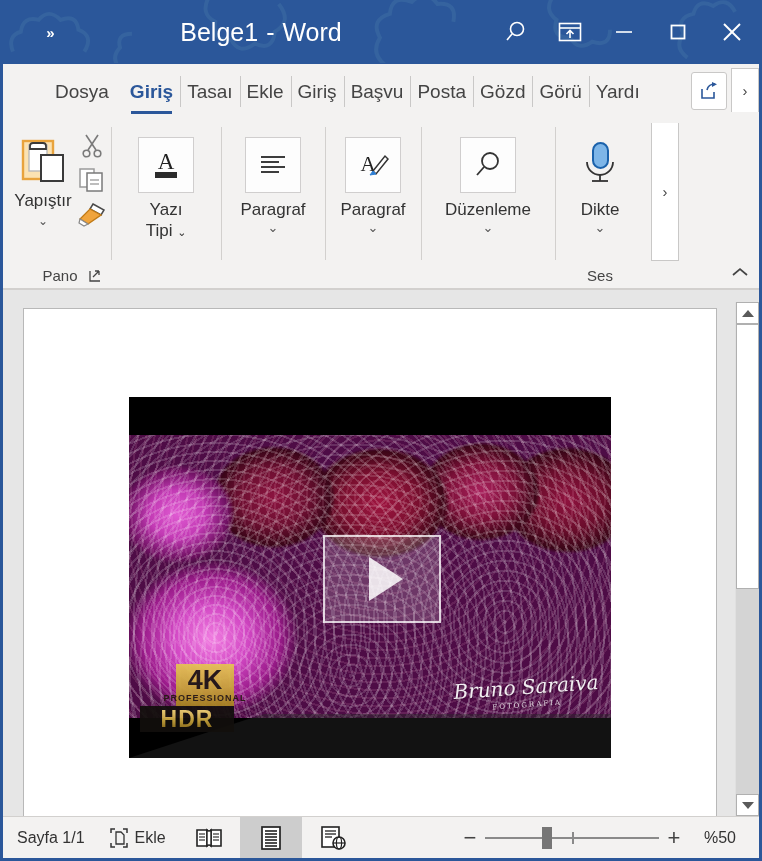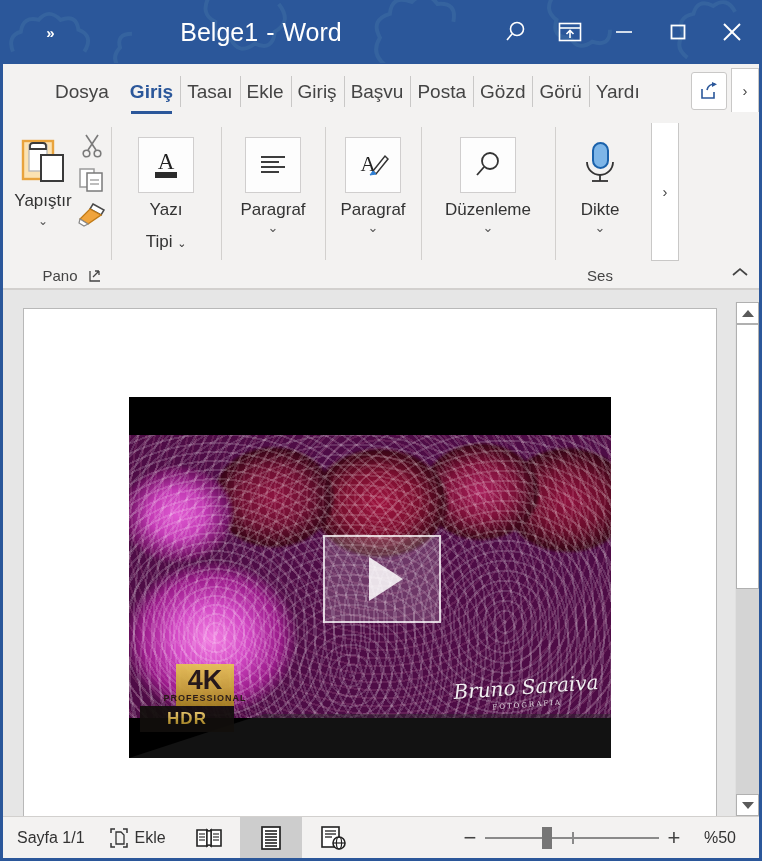--- a/index.html
+++ b/index.html
@@ -247,21 +247,21 @@
   }
   .badge-pro-text {
     font-size: 9px; font-weight: bold; color: #241c10; letter-spacing: 1px;
     line-height: 11px;
   }
   .badge-bot {
     height: 26px; background: #120f0c;
     display: flex; align-items: center; justify-content: center;
   }
   .badge-hdr-text {
-    font-size: 17px; font-weight: bold; letter-spacing: 1px;
+    font-size: 23px; font-weight: bold; letter-spacing: 1px;
     background: linear-gradient(180deg,#f3d87a 0%, #c7a33c 60%, #8e6f1c 100%);
     -webkit-background-clip: text; background-clip: text; color: transparent;
     line-height: 20px;
   }
   .signature {
     position: absolute; right: 12px; bottom: 44px;
     color: rgba(255,255,255,0.92);
     font-family: "DejaVu Serif", serif;
     font-style: italic; font-size: 20px;
     transform: rotate(-4deg);
@@ -486,21 +486,21 @@
     <div class="group g-yazi">
       <div class="group-body">
         <div class="bigbtn">
           <div class="bigbtn-icon">
             <svg width="40" height="40" viewBox="0 0 40 40">
               <text x="20" y="24" font-family="Liberation Serif, serif" font-size="23" text-anchor="middle" fill="#222">A</text>
               <rect x="9" y="27" width="22" height="6" fill="#2b2b2b"></rect>
             </svg>
           </div>
           <div class="bigbtn-label">Yazı</div>
-          <div class="bigbtn-label" style="margin-top:11px">
+          <div class="bigbtn-label" style="margin-top:0">
             <span>Tipi</span>
             <span class="caret">⌄</span>
           </div>
         </div>
       </div>
       <div class="group-label"></div>
     </div>
 
     <div class="group g-para">
       <div class="group-body">

